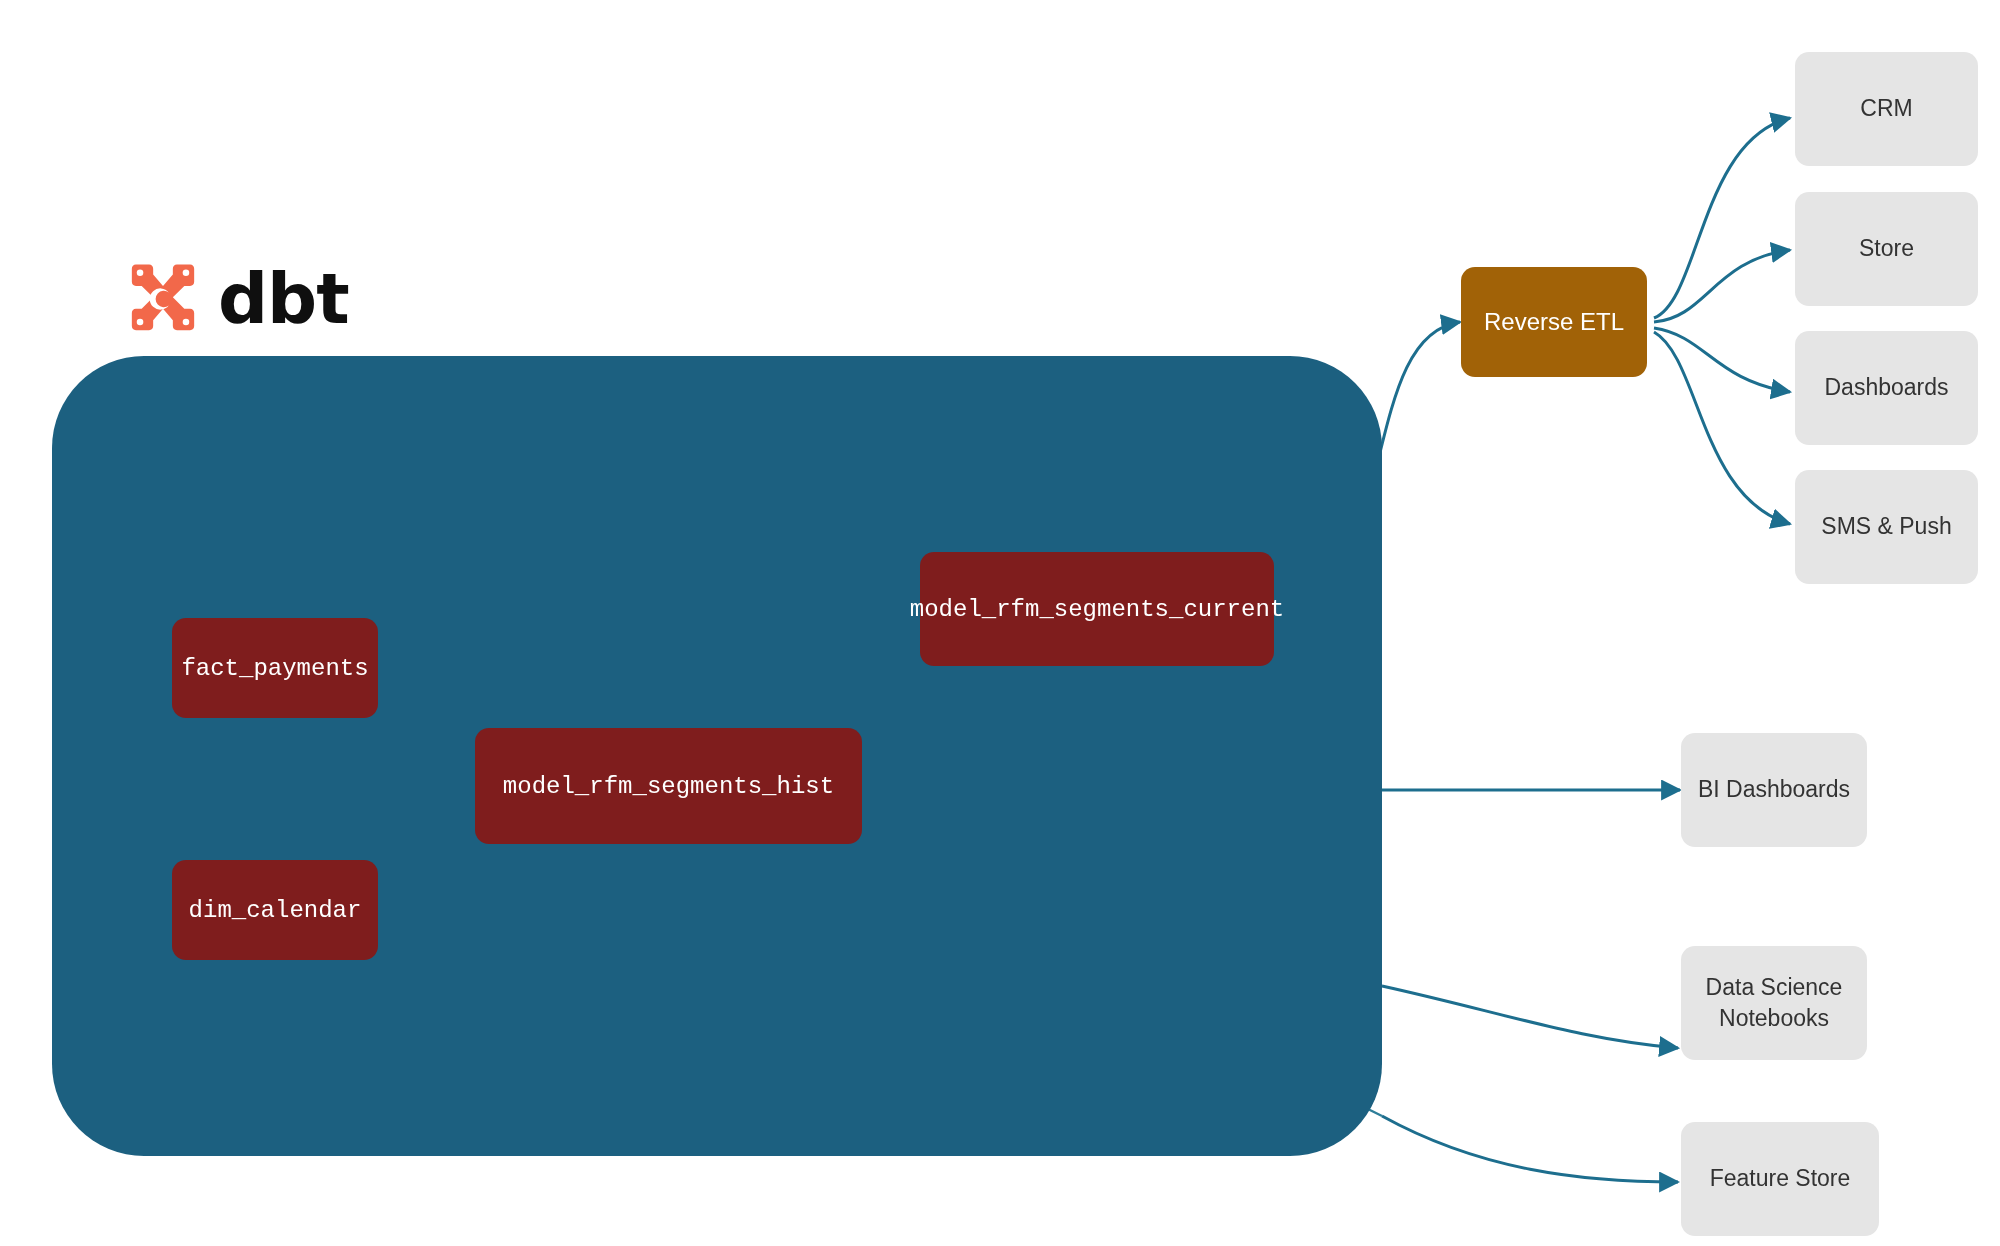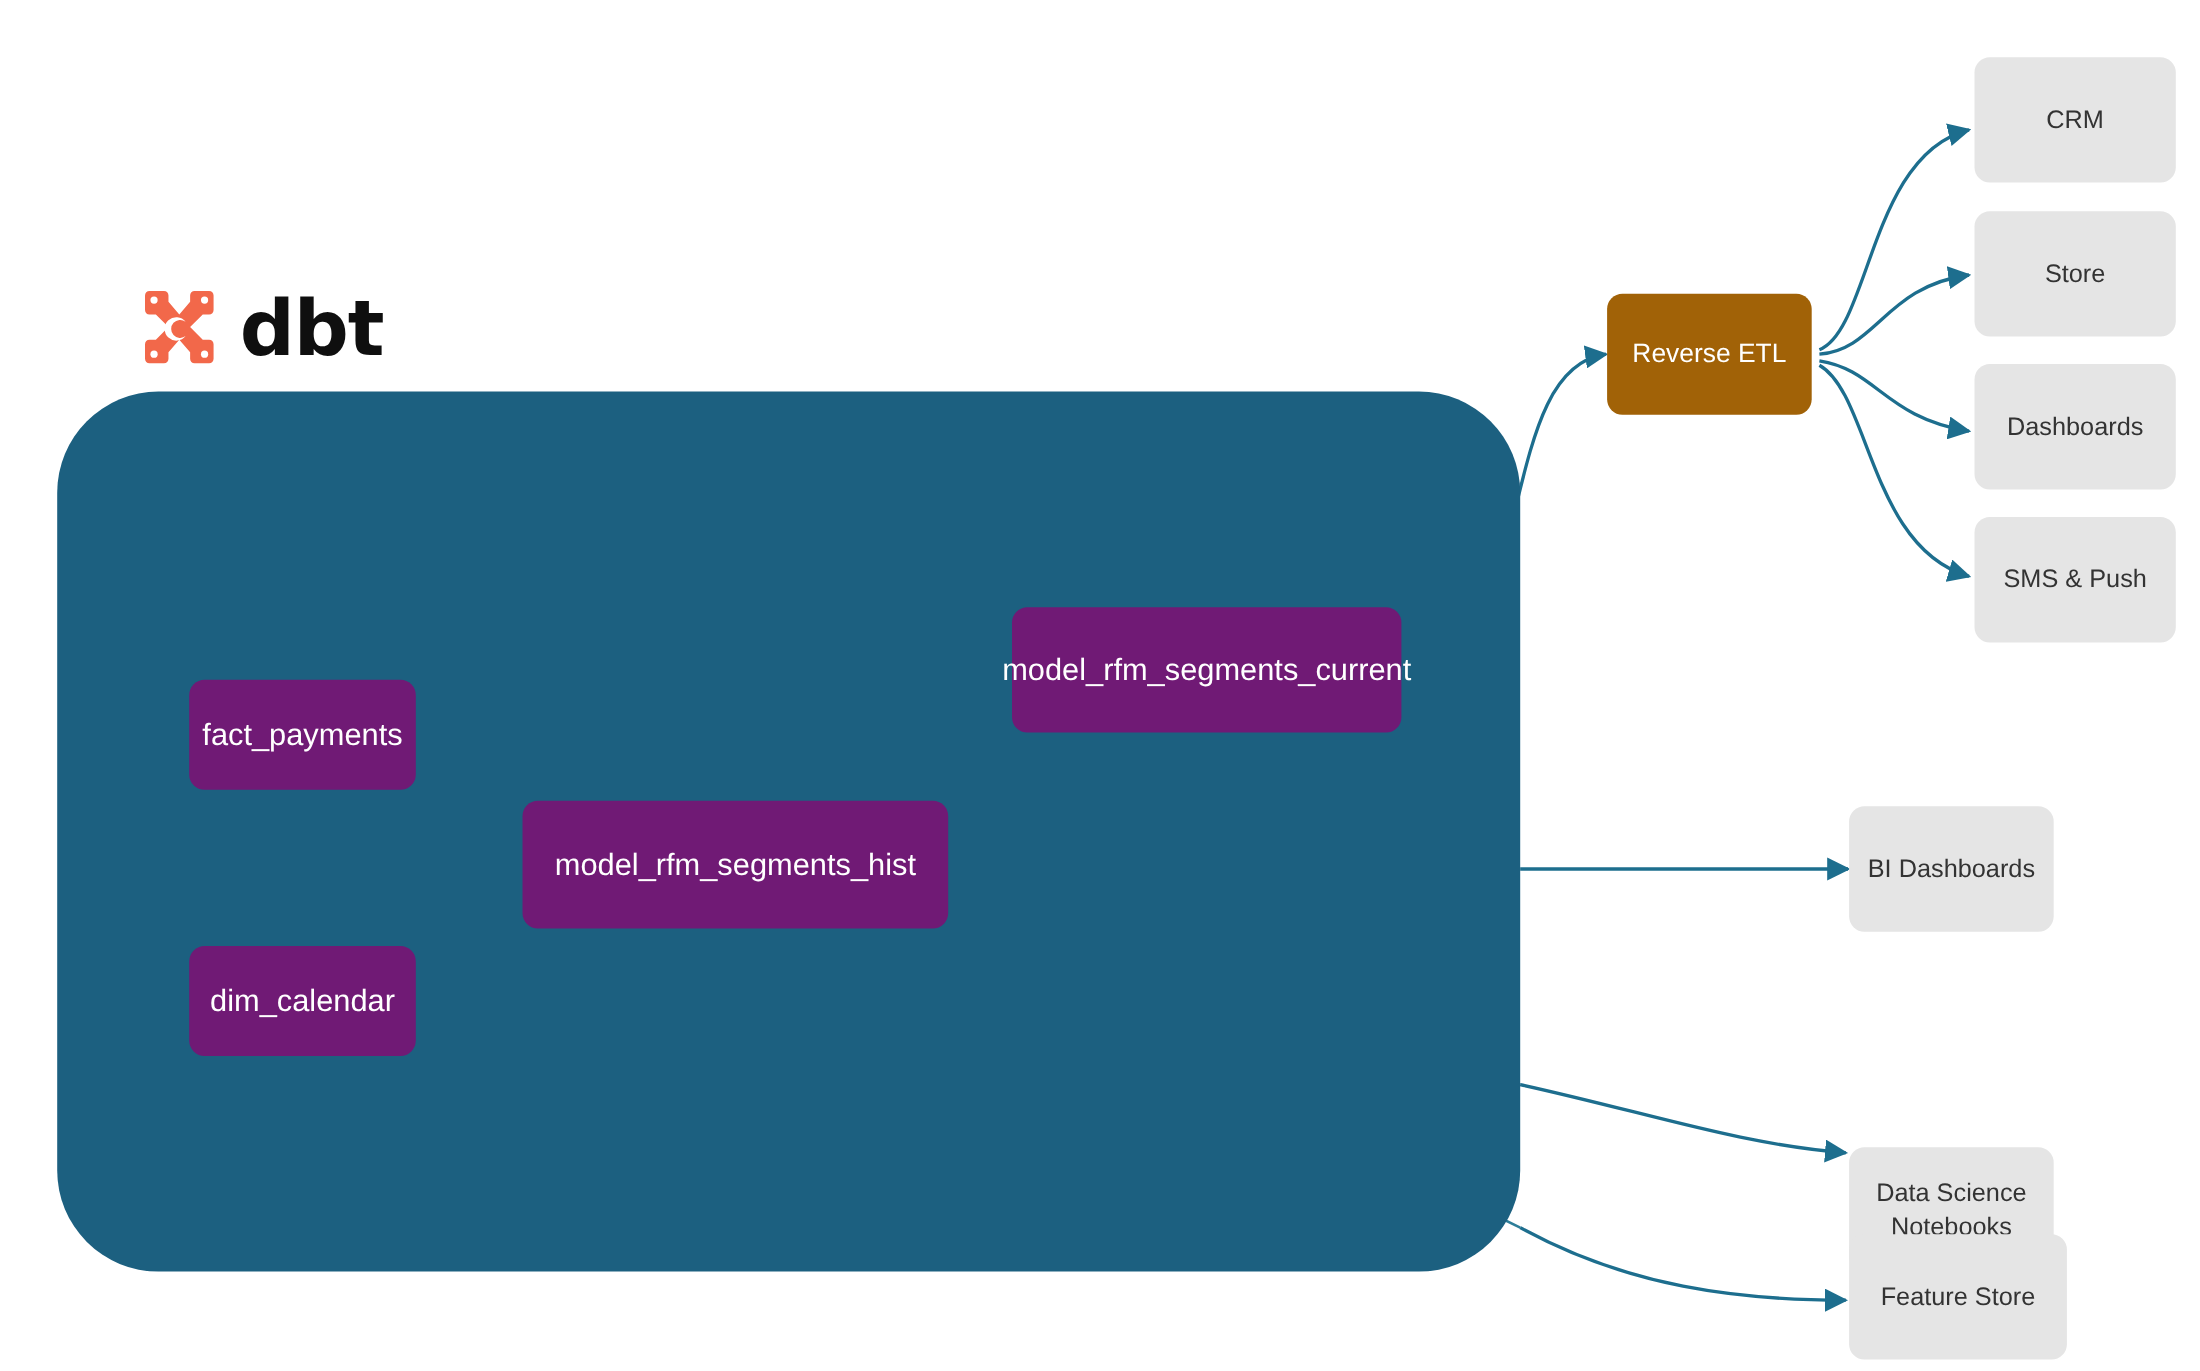--- a/index.html
+++ b/index.html
@@ -61,24 +61,25 @@
   .node {
     position: absolute;
     display: flex;
     align-items: center;
     justify-content: center;
     text-align: center;
     box-sizing: border-box;
     padding: 0 4px;
   }
   .node-model {
-    background: #701a75;
+    background: #7f1d1d;
     color: #ffffff;
     border-radius: 14px;
-    font-size: 28px;
+    font-size: 24px;
+    font-family: Liberation Mono, monospace;
   }
   .node-reverse-etl {
     background: #a16207;
     color: #ffffff;
     border-radius: 14px;
     font-size: 24px;
   }
   .node-consumer {
     background: #e5e5e5;
     color: #333333;
@@ -182,21 +183,21 @@
   </div>
 
   <div class="node node-consumer" style="left:1795px; top:470px; width:183px; height:114px;">
     <span>SMS &amp; Push</span>
   </div>
 
   <div class="node node-consumer" style="left:1681px; top:733px; width:186px; height:114px;">
     <span>BI Dashboards</span>
   </div>
 
-  <div class="node node-consumer" style="left:1681px; top:1043px; width:186px; height:114px;">
+  <div class="node node-consumer" style="left:1681px; top:946px; width:186px; height:114px;">
     <span>
       <span>Data Science</span><br>
       <span>Notebooks</span>
     </span>
   </div>
 
   <div class="node node-consumer" style="left:1681px; top:1122px; width:198px; height:114px;">
     <span>Feature Store</span>
   </div>
 

